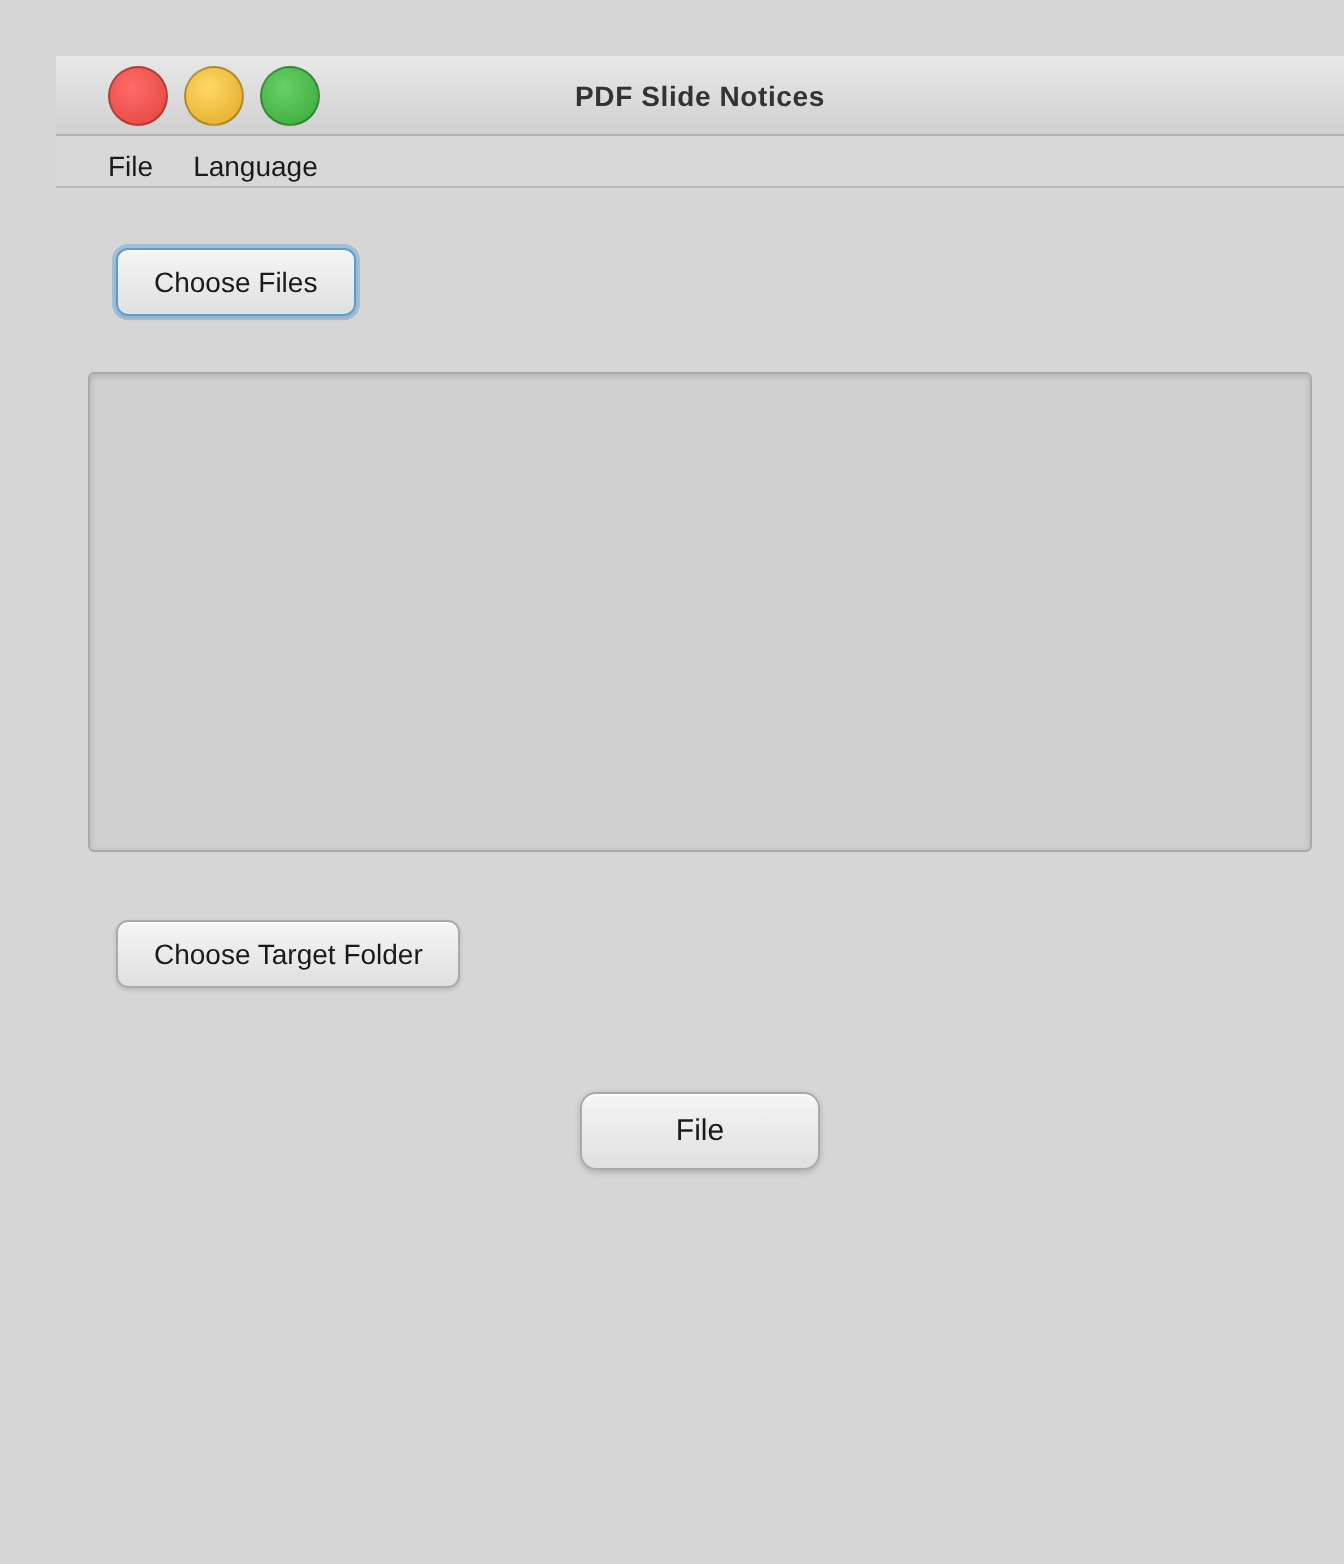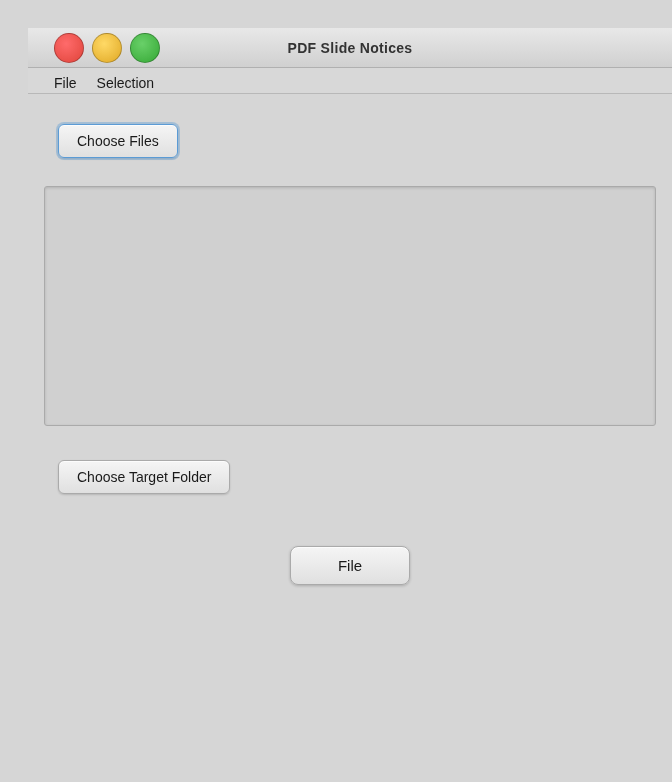--- a/index.html
+++ b/index.html
@@ -204,21 +204,21 @@
   <div class="title-bar-buttons">
     <div class="title-btn close"></div>
     <div class="title-btn minimize"></div>
     <div class="title-btn maximize"></div>
   </div>
   <span class="title-text">PDF Slide Notices</span>
 </div>
 
 <div class="menu-bar">
   <span class="menu-item">File</span>
-  <span class="menu-item">Selection</span>
+  <span class="menu-item">Language</span>
 </div>
 
 <div class="main-content">
 
   <div class="button-row">
     <button class="mac-button focused">Choose Files</button>
   </div>
 
   <div class="file-list-area"></div>
 

